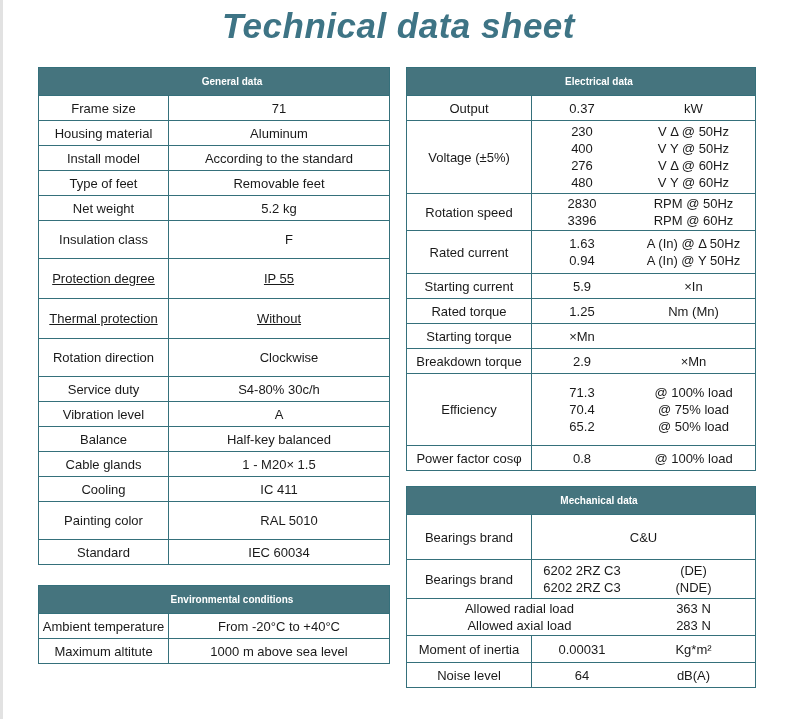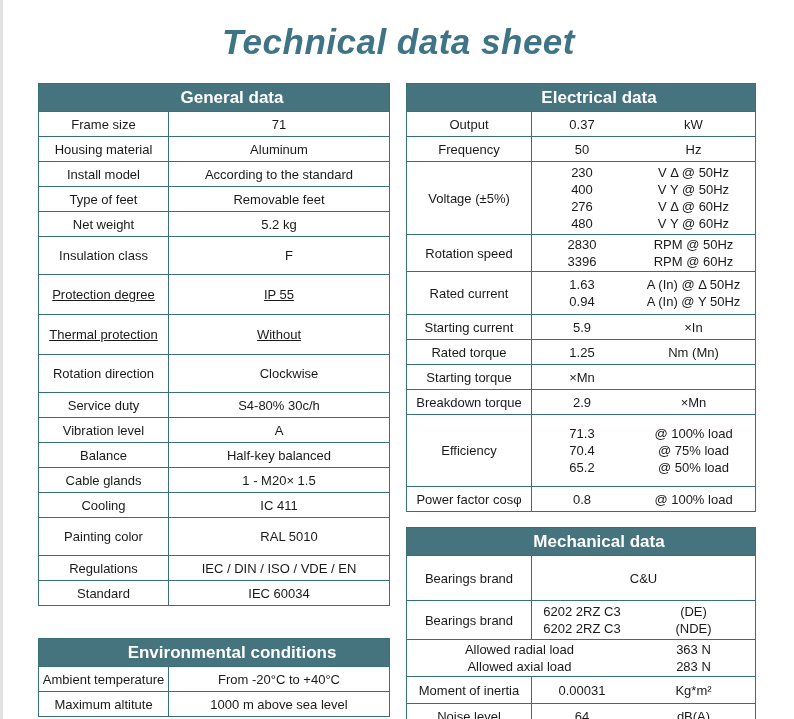--- a/index.html
+++ b/index.html
@@ -11,21 +11,21 @@
   html,body{margin:0;padding:0;background:#ffffff;}
   body{
     width:794px;height:719px;
     font-family:"Liberation Sans",sans-serif;
     color:#1a1a1a;
     position:relative;
     border-left:3px solid #e2e2e2;
   }
   .title{
     text-align:center;
-    padding-top:20px;
+    padding-top:4px;
     font-size:35px;
     line-height:44px;
     font-weight:bold;
     font-style:italic;
     color:var(--title);
     letter-spacing:0.5px;
   }
   .cols{
     display:flex;
     gap:16px;
@@ -37,21 +37,21 @@
   .col-right{width:350px;flex:0 0 350px;}
   .table{
     border:1px solid var(--border);
     width:100%;
     background:#fff;
   }
   .thead{
     background:var(--header_bg);
     color:#fff;
     font-weight:bold;
-    font-size:17px;
+    font-size:10px;
     min-height:27px;
     display:flex;
     align-items:center;
     justify-content:center;
     padding-left:36px;
   }
   .row{
     display:grid;
     border-top:1px solid var(--border);
     min-height:25px;
@@ -74,21 +74,21 @@
   .t40{min-height:40px;text-decoration:underline;}
   .t45{min-height:45px;}
   .t27{min-height:27px;}
   .pv2 .cell{padding-top:2px;padding-bottom:2px;}
   .pv4 .cell{padding-top:4px;padding-bottom:4px;}
   .pv10 .cell{padding-top:10px;padding-bottom:10px;}
   
   .row.span-vu .value{grid-column:2/4;}
   .row.span-lv .label{grid-column:1/3;border-right:none;}
   .row.span-lv .unit{grid-column:3/4;}
-  .mt-env{margin-top:32px;}
+  .mt-env{margin-top:20px;}
   .mt-mech{margin-top:15px;}
 </style>
 </head>
 <body>
 
 <div class="title">Technical data sheet</div>
 
 <div class="cols">
 
   <div class="col-left">
@@ -150,24 +150,20 @@
       </div>
       <div class="row">
         <div class="cell label">Cooling</div>
         <div class="cell value">IC 411</div>
       </div>
       <div class="row t38">
         <div class="cell label">Painting color</div>
         <div class="cell value">RAL 5010</div>
       </div>
       <div class="row">
-        <div class="cell label">Regulations</div>
-        <div class="cell value">IEC / DIN / ISO / VDE / EN</div>
-      </div>
-      <div class="row">
         <div class="cell label">Standard</div>
         <div class="cell value">IEC 60034</div>
       </div>
     </div>
 
     <div class="table gtable mt-env">
       <div class="thead">Environmental conditions</div>
       <div class="row">
         <div class="cell label">Ambient temperature</div>
         <div class="cell value">From -20°C to +40°C</div>
@@ -182,25 +178,20 @@
 
   <div class="col-right">
 
     <div class="table etable">
       <div class="thead">Electrical data</div>
 
       <div class="row">
         <div class="cell label">Output</div>
         <div class="cell value">0.37</div>
         <div class="cell unit">kW</div>
-      </div>
-      <div class="row">
-        <div class="cell label">Frequency</div>
-        <div class="cell value">50</div>
-        <div class="cell unit">Hz</div>
       </div>
       <div class="row pv2">
         <div class="cell label">Voltage (±5%)</div>
         <div class="cell value">230
 400
 276
 480</div>
         <div class="cell unit">V Δ @ 50Hz
 V Y @ 50Hz
 V Δ @ 60Hz

